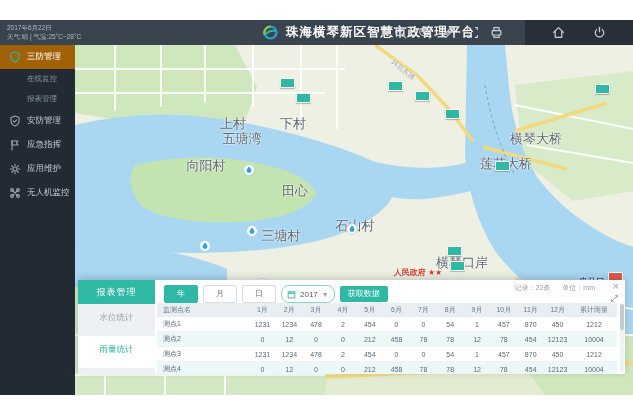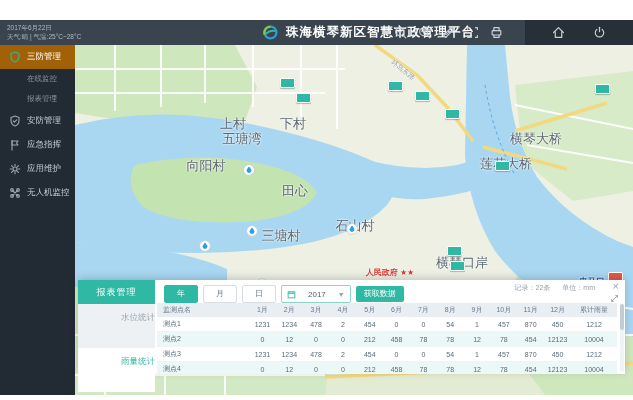--- a/index.html
+++ b/index.html
@@ -18,37 +18,37 @@
   
   #sidebar{position:absolute;top:25px;left:0;width:75px;height:350px;background:#222b33;overflow:hidden;}
   .sb-item{height:24px;display:flex;align-items:center;padding-left:9px;color:#c3ccd3;font-size:8.5px;cursor:pointer;}
   .sb-item.active{background:#a16207;color:#fff;text-align:right;}
   .sb-item.active .sb-ico{color:#2fb8a3;}
   .sb-ico{width:12px;height:12px;margin-right:6px;color:#9aa6b0;flex:0 0 auto;}
   .sb-sub{height:20px;line-height:20px;padding-left:27px;color:#8a96a0;font-size:7.5px;cursor:pointer;}
   
   #map{position:absolute;top:25px;left:75px;width:558px;height:350px;background:#edf0e3;overflow:hidden;}
   .mlabel{position:absolute;font-size:13px;color:#5b6670;text-shadow:0 0 2px #fff,0 0 2px #fff;white-space:nowrap;transform:translate(-50%,-50%);}
-  .mlabel.gov{color:#d93a30;font-weight:bold;font-size:8px;}
+  .mlabel.gov{color:#d93a30;font-weight:bold;font-size:8px;margin-left:28px;}
   .mlabel.port{color:#1d5fa8;font-weight:bold;font-size:8.5px;}
   .mlabel.port2{color:#3c4a55;font-weight:bold;font-size:8px;}
   .mlabel.road{color:#93a0a8;font-size:7px;transform:translate(-50%,-50%) rotate(38deg);}
   .mtag{position:absolute;width:13px;height:8px;background:#2fb8a3;border:1px solid #fff;border-radius:1px;box-shadow:0 1px 1px rgba(0,0,0,.25);}
   .mtag.red{background:#e05b4b;}
   .marker{position:absolute;width:12px;height:12px;transform:translate(-50%,-50%);cursor:pointer;}
   
   #panel{position:absolute;left:78px;top:260px;width:547px;height:94px;background:#fff;box-shadow:0 -2px 8px rgba(0,0,0,.18);}
   #panel .leftcol{position:absolute;left:0;top:0;width:77px;height:94px;background:#eef1f3;}
   #panel .ptitle{height:24px;line-height:24px;background:#2fb8a3;color:#fff;font-size:9px;text-align:center;letter-spacing:1px;}
-  .ptab{height:44px;line-height:27px;text-align:right;font-size:8.5px;color:#97a2ab;cursor:pointer;}
+  .ptab{height:32px;line-height:27px;text-align:center;font-size:8.5px;color:#97a2ab;cursor:pointer;}
   .ptab.active{background:#fff;color:#2fb8a3;}
   #controls{position:absolute;left:86px;top:5px;display:flex;align-items:center;gap:5px;}
   .pbtn{min-width:24px;height:16px;line-height:16px;text-align:center;font-size:8px;border:1px solid #d7dde2;background:#fff;color:#6b7882;border-radius:2px;cursor:pointer;padding:0 4px;}
   .pbtn.active{background:#2fb8a3;border-color:#2fb8a3;color:#fff;}
-  #yearsel{height:16px;border:1px solid #8fd4c8;border-radius:2px;background:#fff;display:flex;align-items:center;gap:12px;padding:0 5px;font-size:8px;color:#55636d;cursor:pointer;}
+  #yearsel{height:16px;border:1px solid #8fd4c8;border-radius:8px;background:#fff;display:flex;align-items:center;gap:4px;padding:0 5px;font-size:8px;color:#55636d;cursor:pointer;}
   #yearsel .cal{width:9px;height:9px;color:#2fb8a3;}
   #yearsel .caret{color:#9aa5ad;font-size:7px;}
   #fetchbtn{height:16px;line-height:16px;background:#2fb8a3;color:#fff;border:none;border-radius:2px;font-size:8px;padding:0 8px;cursor:pointer;}
   #records{position:absolute;right:30px;top:3px;font-size:7px;color:#94a1ab;}
   #records span{margin-left:10px;}
   #closer{position:absolute;right:6px;top:0px;font-size:11px;color:#9aa5ad;cursor:pointer;line-height:12px;}
   #expander{position:absolute;right:6px;top:14px;width:9px;height:9px;color:#9aa5ad;cursor:pointer;}
   
   #tblwrap{position:absolute;left:79px;top:23px;width:462px;height:71px;overflow:hidden;}
   table{border-collapse:collapse;width:460px;table-layout:fixed;}

